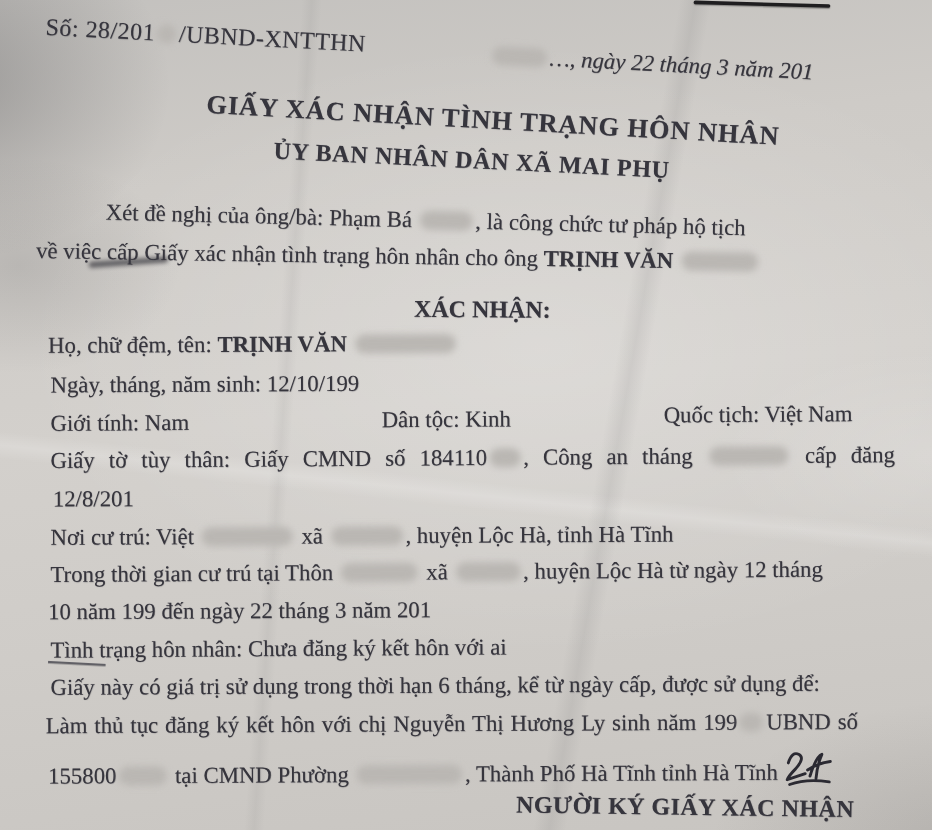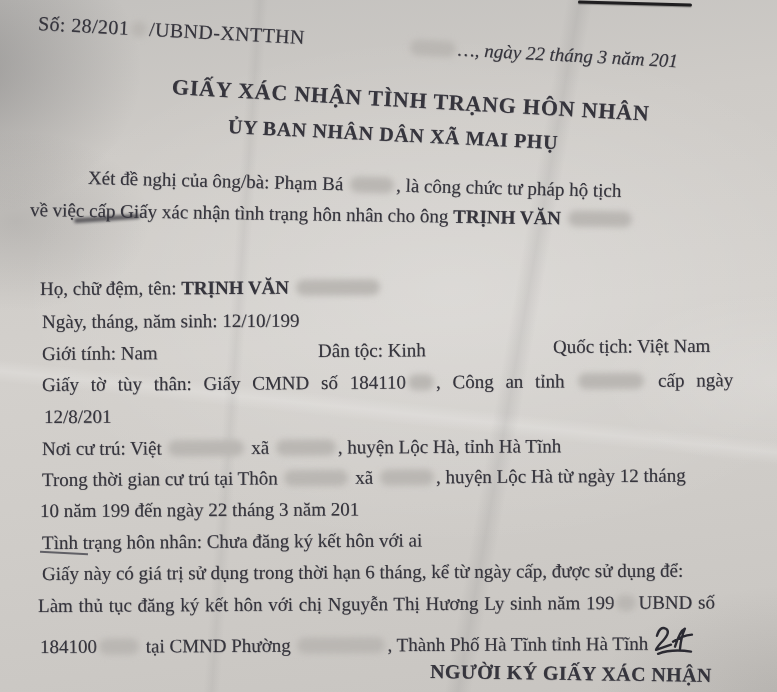--- a/index.html
+++ b/index.html
@@ -71,30 +71,31 @@
 <div id="paper">
   <div class="top-rule"></div>
   <div class="margin-smudge"></div>
   <div class="tinh-underline"></div>
 <div class="line doc-number"><span>Số: 28/201</span><span class="redact" style="width: 16px;"></span><span>/UBND-XNTTHN</span></div>
     <div class="line date-line"><span class="redact" style="width: 46px;"></span><span class="i">…, ngày 22 tháng 3 năm 201</span></div>
     <div class="line title"><span>GIẤY XÁC NHẬN TÌNH TRẠNG HÔN NHÂN</span></div>
     <div class="line authority"><span>ỦY BAN NHÂN DÂN XÃ MAI PHỤ</span></div>
     <div class="line preamble-1"><span>Xét đề nghị của ông/bà: Phạm Bá </span><span class="redact" style="width: 44px;"></span><span>, là công chức tư pháp hộ tịch</span></div>
     <div class="line preamble-2"><span>về việc cấp Giấy xác nhận tình trạng hôn nhân cho ông </span><span class="b">TRỊNH VĂN </span><span class="redact" style="width: 64px;"></span></div>
+    <div class="line section-heading"><span>XÁC NHẬN:</span></div>
     <div class="line name-line"><span>Họ, chữ đệm, tên: </span><span class="b">TRỊNH VĂN </span><span class="redact" style="width: 84px;"></span></div>
     <div class="line dob-line"><span>Ngày, tháng, năm sinh: 12/10/199</span></div>
     <div class="line ethnicity-field"><span>Dân tộc: Kinh</span></div>
     <div class="line gender-field"><span>Giới tính: Nam</span></div>
     <div class="line nationality-field"><span>Quốc tịch: Việt Nam</span></div>
-    <div class="line id-line"><span>Giấy tờ tùy thân: Giấy CMND số 184110</span><span class="redact" style="width: 26px;"></span><span>, Công an tỉnh </span><span class="redact" style="width: 66px;"></span><span> cấp ngày</span></div>
+    <div class="line id-line"><span>Giấy tờ tùy thân: Giấy CMND số 184110</span><span class="redact" style="width: 26px;"></span><span>, Công an tháng </span><span class="redact" style="width: 66px;"></span><span> cấp đăng</span></div>
     <div class="line id-issue-date"><span>12/8/201</span></div>
     <div class="line residence-line"><span>Nơi cư trú: Việt </span><span class="redact" style="width: 76px;"></span><span> xã </span><span class="redact" style="width: 60px;"></span><span>, huyện Lộc Hà, tỉnh Hà Tĩnh</span></div>
     <div class="line period-line-1"><span>Trong thời gian cư trú tại Thôn </span><span class="redact" style="width: 64px;"></span><span> xã </span><span class="redact" style="width: 54px;"></span><span>, huyện Lộc Hà từ ngày 12 tháng</span></div>
     <div class="line period-line-2"><span>10 năm 199  đến ngày 22 tháng 3 năm 201</span></div>
     <div class="line status-line"><span>Tình trạng hôn nhân: Chưa đăng ký kết hôn với ai</span></div>
     <div class="line validity-line"><span>Giấy này có giá trị sử dụng trong thời hạn 6 tháng, kể từ ngày cấp, được sử dụng để:</span></div>
     <div class="line purpose-line-1"><span>Làm thủ tục đăng ký kết hôn với chị Nguyễn Thị Hương Ly sinh năm 199</span><span class="redact" style="width: 20px;"></span><span>UBND số</span></div>
-    <div class="line purpose-line-2"><span>184100</span><span class="redact" style="width: 40px;"></span><span> tại CMND Phường </span><span class="redact" style="width: 88px;"></span><span>, Thành Phố Hà Tĩnh tỉnh Hà Tĩnh</span><span class="handwritten"><svg width="46" height="34" viewBox="0 0 46 34">
+    <div class="line purpose-line-2"><span>155800</span><span class="redact" style="width: 40px;"></span><span> tại CMND Phường </span><span class="redact" style="width: 88px;"></span><span>, Thành Phố Hà Tĩnh tỉnh Hà Tĩnh</span><span class="handwritten"><svg width="46" height="34" viewBox="0 0 46 34">
           <path d="M5 12 Q8 2 14 5 Q19 8 11 17 Q5 23 4 26 L19 21 M23 23 Q28 7 33 5 Q29 14 28 25 M21 18 Q30 12 40 11 M6 30 Q20 25 39 28" stroke="#2b2a32" fill="none" stroke-width="2.4" stroke-linecap="round" stroke-linejoin="round"></path>
         </svg></span></div>
     <div class="line signer-label"><span class="b">NGƯỜI KÝ GIẤY XÁC NHẬN</span></div>
   </div>
 
 </body></html>

